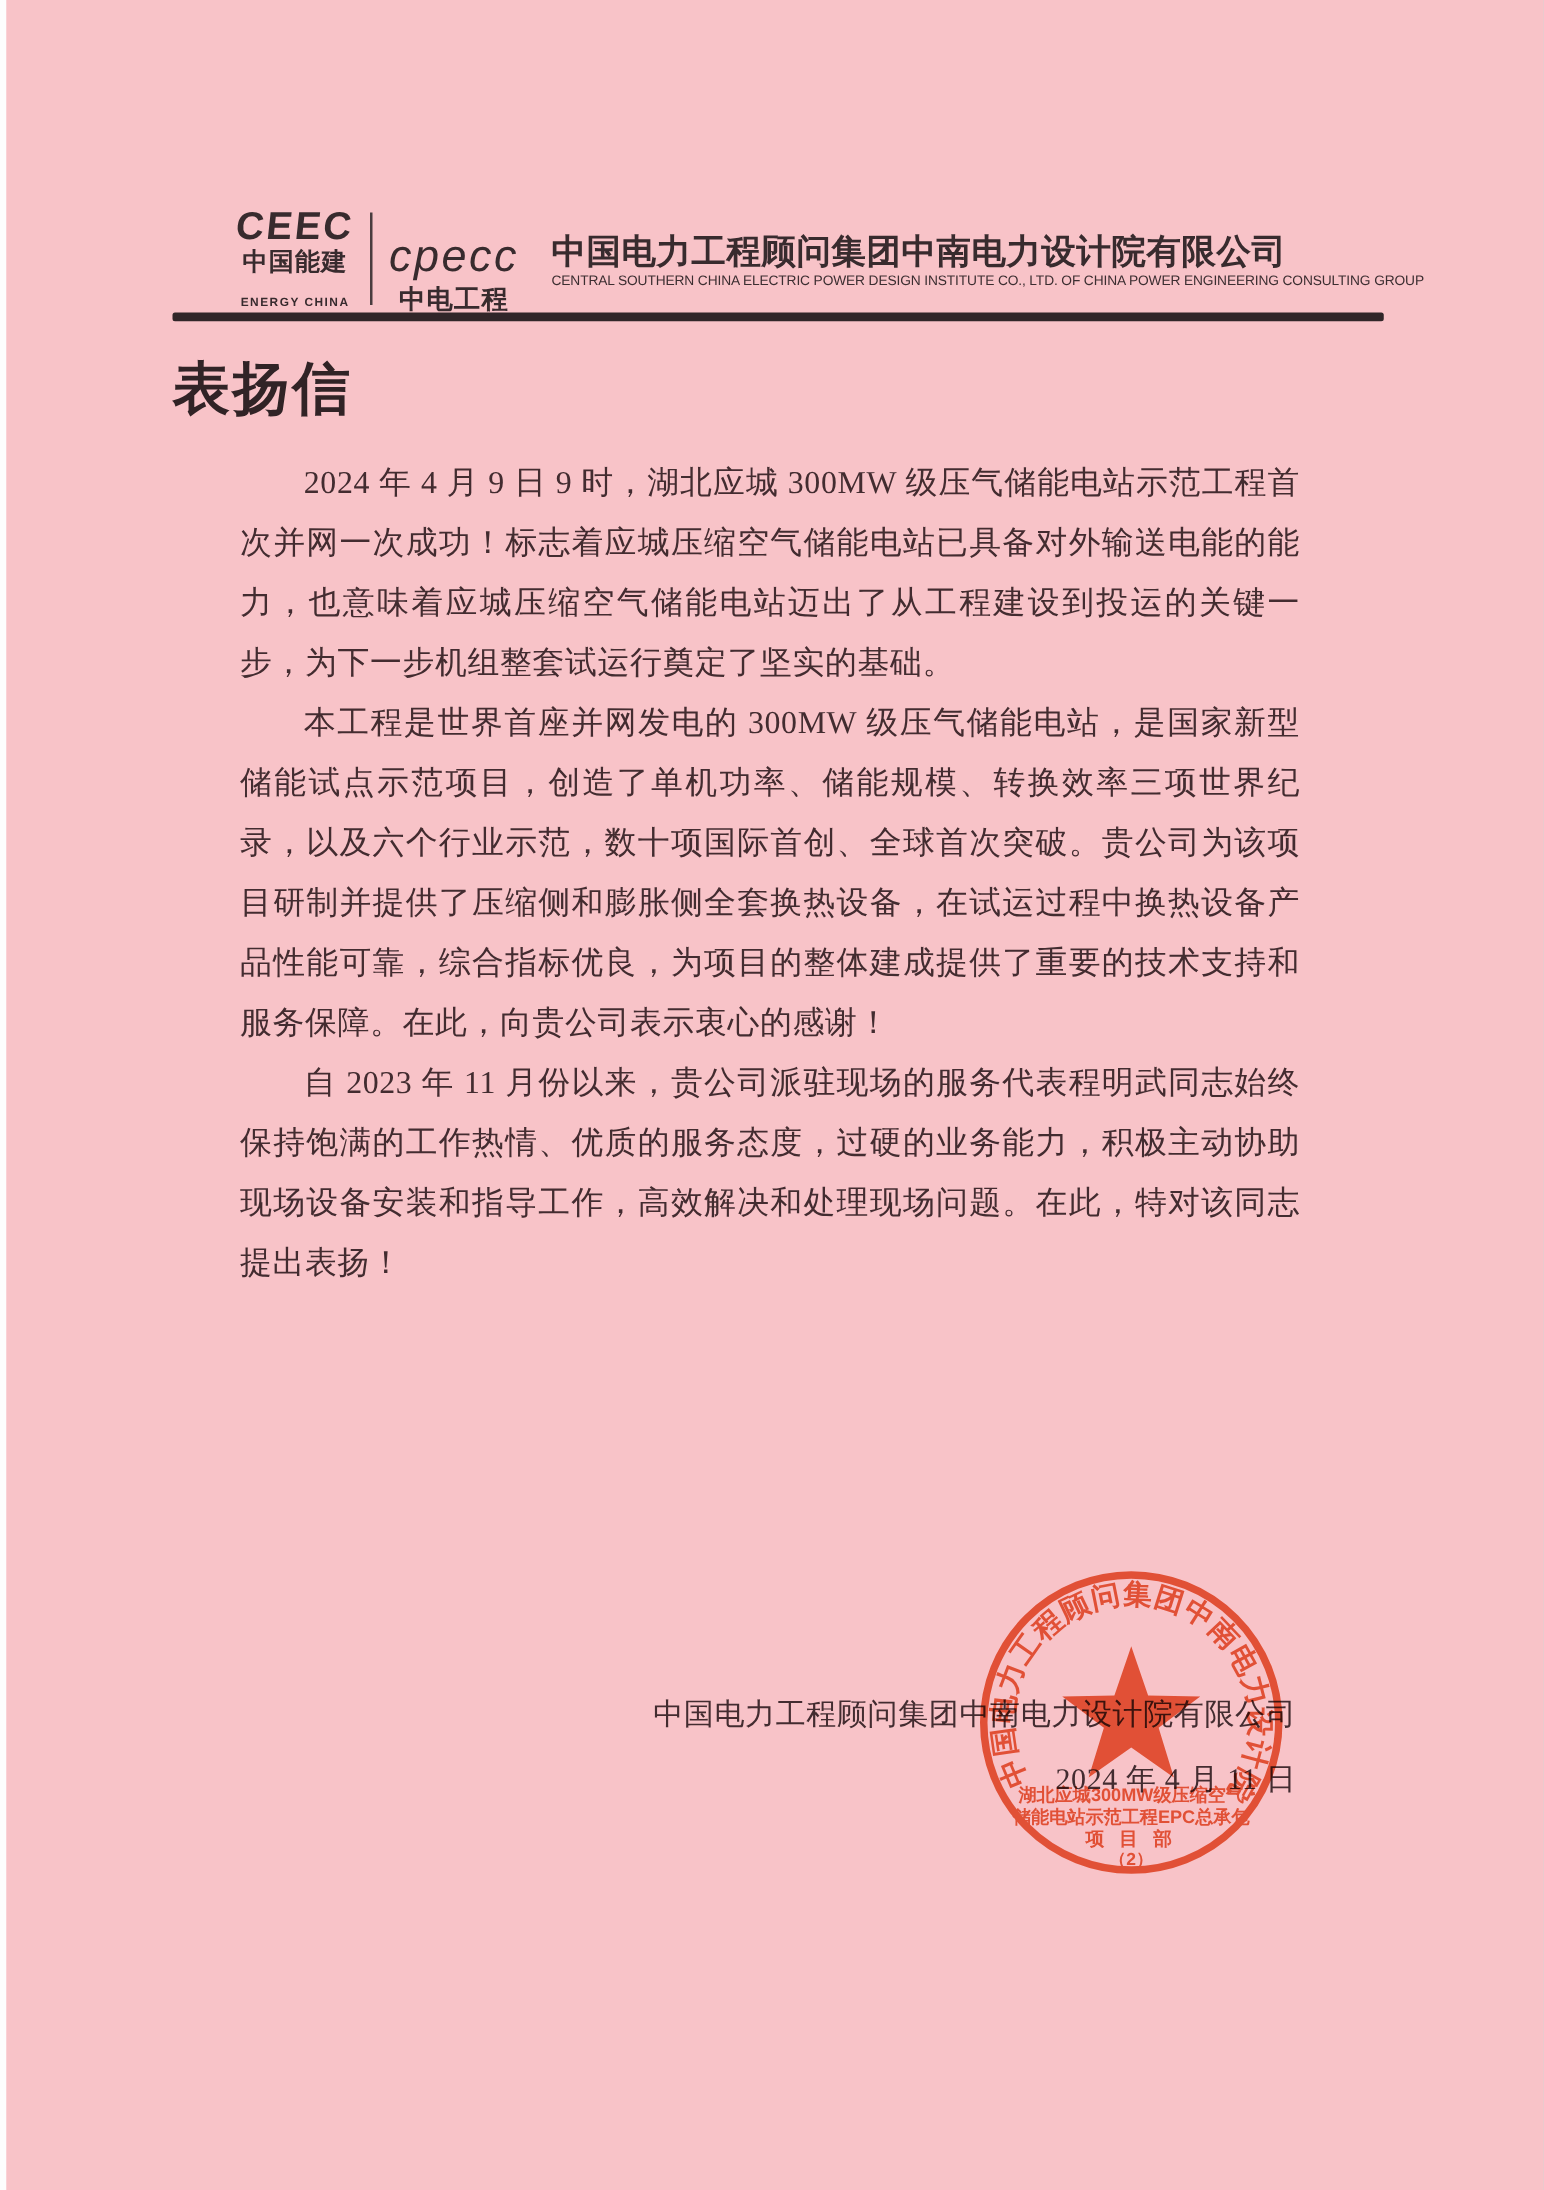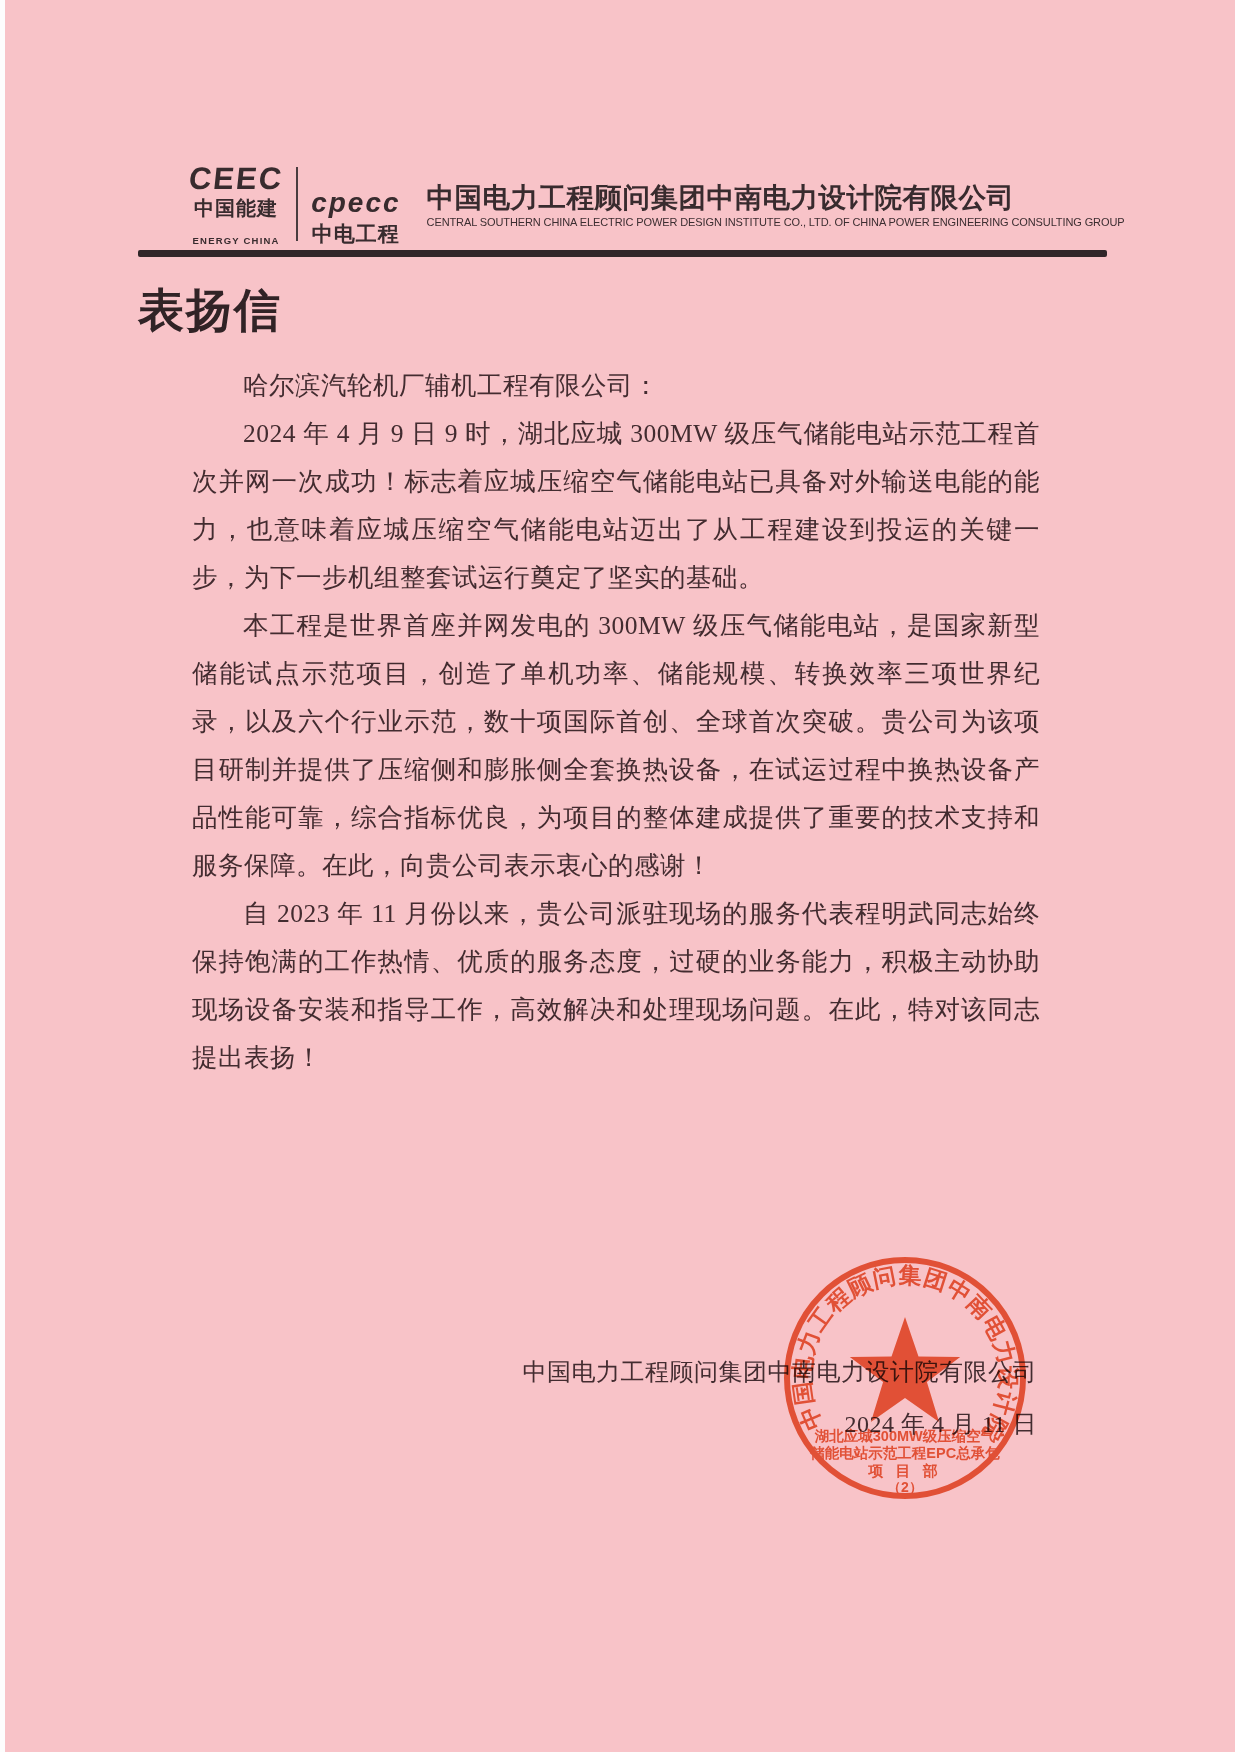--- a/index.html
+++ b/index.html
@@ -23,21 +23,21 @@
   }
   .logo-block{display:flex;flex-direction:column;align-items:center;line-height:1;}
   .ceec-letters{
     font-weight:900;font-size:31px;letter-spacing:2px;
     transform:skewX(-6deg);
   }
   .ceec-cn{font-weight:700;font-size:20px;letter-spacing:1px;margin-top:4px;}
   .ceec-en{font-weight:700;font-size:9.5px;letter-spacing:1.2px;margin-top:18px;}
   .logo-divider{width:2px;height:74px;background:#4a3c3f;margin:0 13px;}
   .cpecc-letters{
-    font-weight:700;font-size:28px;letter-spacing:2px;font-style:italic;margin-top:24px;
+    font-weight:400;font-size:36px;letter-spacing:2px;font-style:italic;margin-top:24px;
   }
   .cpecc-cn{font-weight:700;font-size:21px;letter-spacing:1px;margin-top:6px;}
   .company-block{margin-left:26px;display:flex;flex-direction:column;}
   .company-cn{
     font-weight:700;font-size:27.5px;white-space:nowrap;letter-spacing:0.5px;
   }
   .company-en{
     font-weight:400;font-size:11px;white-space:nowrap;letter-spacing:-0.1px;
     margin-top:0;color:#3c2e31;
   }
@@ -95,21 +95,20 @@
     <div class="company-block">
       <span class="company-cn">中国电力工程顾问集团中南电力设计院有限公司</span>
       <span class="company-en">CENTRAL SOUTHERN CHINA ELECTRIC POWER DESIGN INSTITUTE CO., LTD. OF CHINA POWER ENGINEERING CONSULTING GROUP</span>
     </div>
   </div>
   <div class="header-rule"></div>
 
   <div class="letter-title">表扬信</div>
 
   <div class="letter-body">
-    <p class="salutation">哈尔滨汽轮机厂辅机工程有限公司：</p>
     <p>2024 年 4 月 9 日 9 时，湖北应城 300MW 级压气储能电站示范工程首次并网一次成功！标志着应城压缩空气储能电站已具备对外输送电能的能力，也意味着应城压缩空气储能电站迈出了从工程建设到投运的关键一步，为下一步机组整套试运行奠定了坚实的基础。</p>
     <p>本工程是世界首座并网发电的 300MW 级压气储能电站，是国家新型储能试点示范项目，创造了单机功率、储能规模、转换效率三项世界纪录，以及六个行业示范，数十项国际首创、全球首次突破。贵公司为该项目研制并提供了压缩侧和膨胀侧全套换热设备，在试运过程中换热设备产品性能可靠，综合指标优良，为项目的整体建成提供了重要的技术支持和服务保障。在此，向贵公司表示衷心的感谢！</p>
     <p>自 2023 年 11 月份以来，贵公司派驻现场的服务代表程明武同志始终保持饱满的工作热情、优质的服务态度，过硬的业务能力，积极主动协助现场设备安装和指导工作，高效解决和处理现场问题。在此，特对该同志提出表扬！</p>
   </div>
 
   <div class="signature-block">
     <div>中国电力工程顾问集团中南电力设计院有限公司</div>
     <div>2024 年 4 月 11 日</div>
   </div>
 

